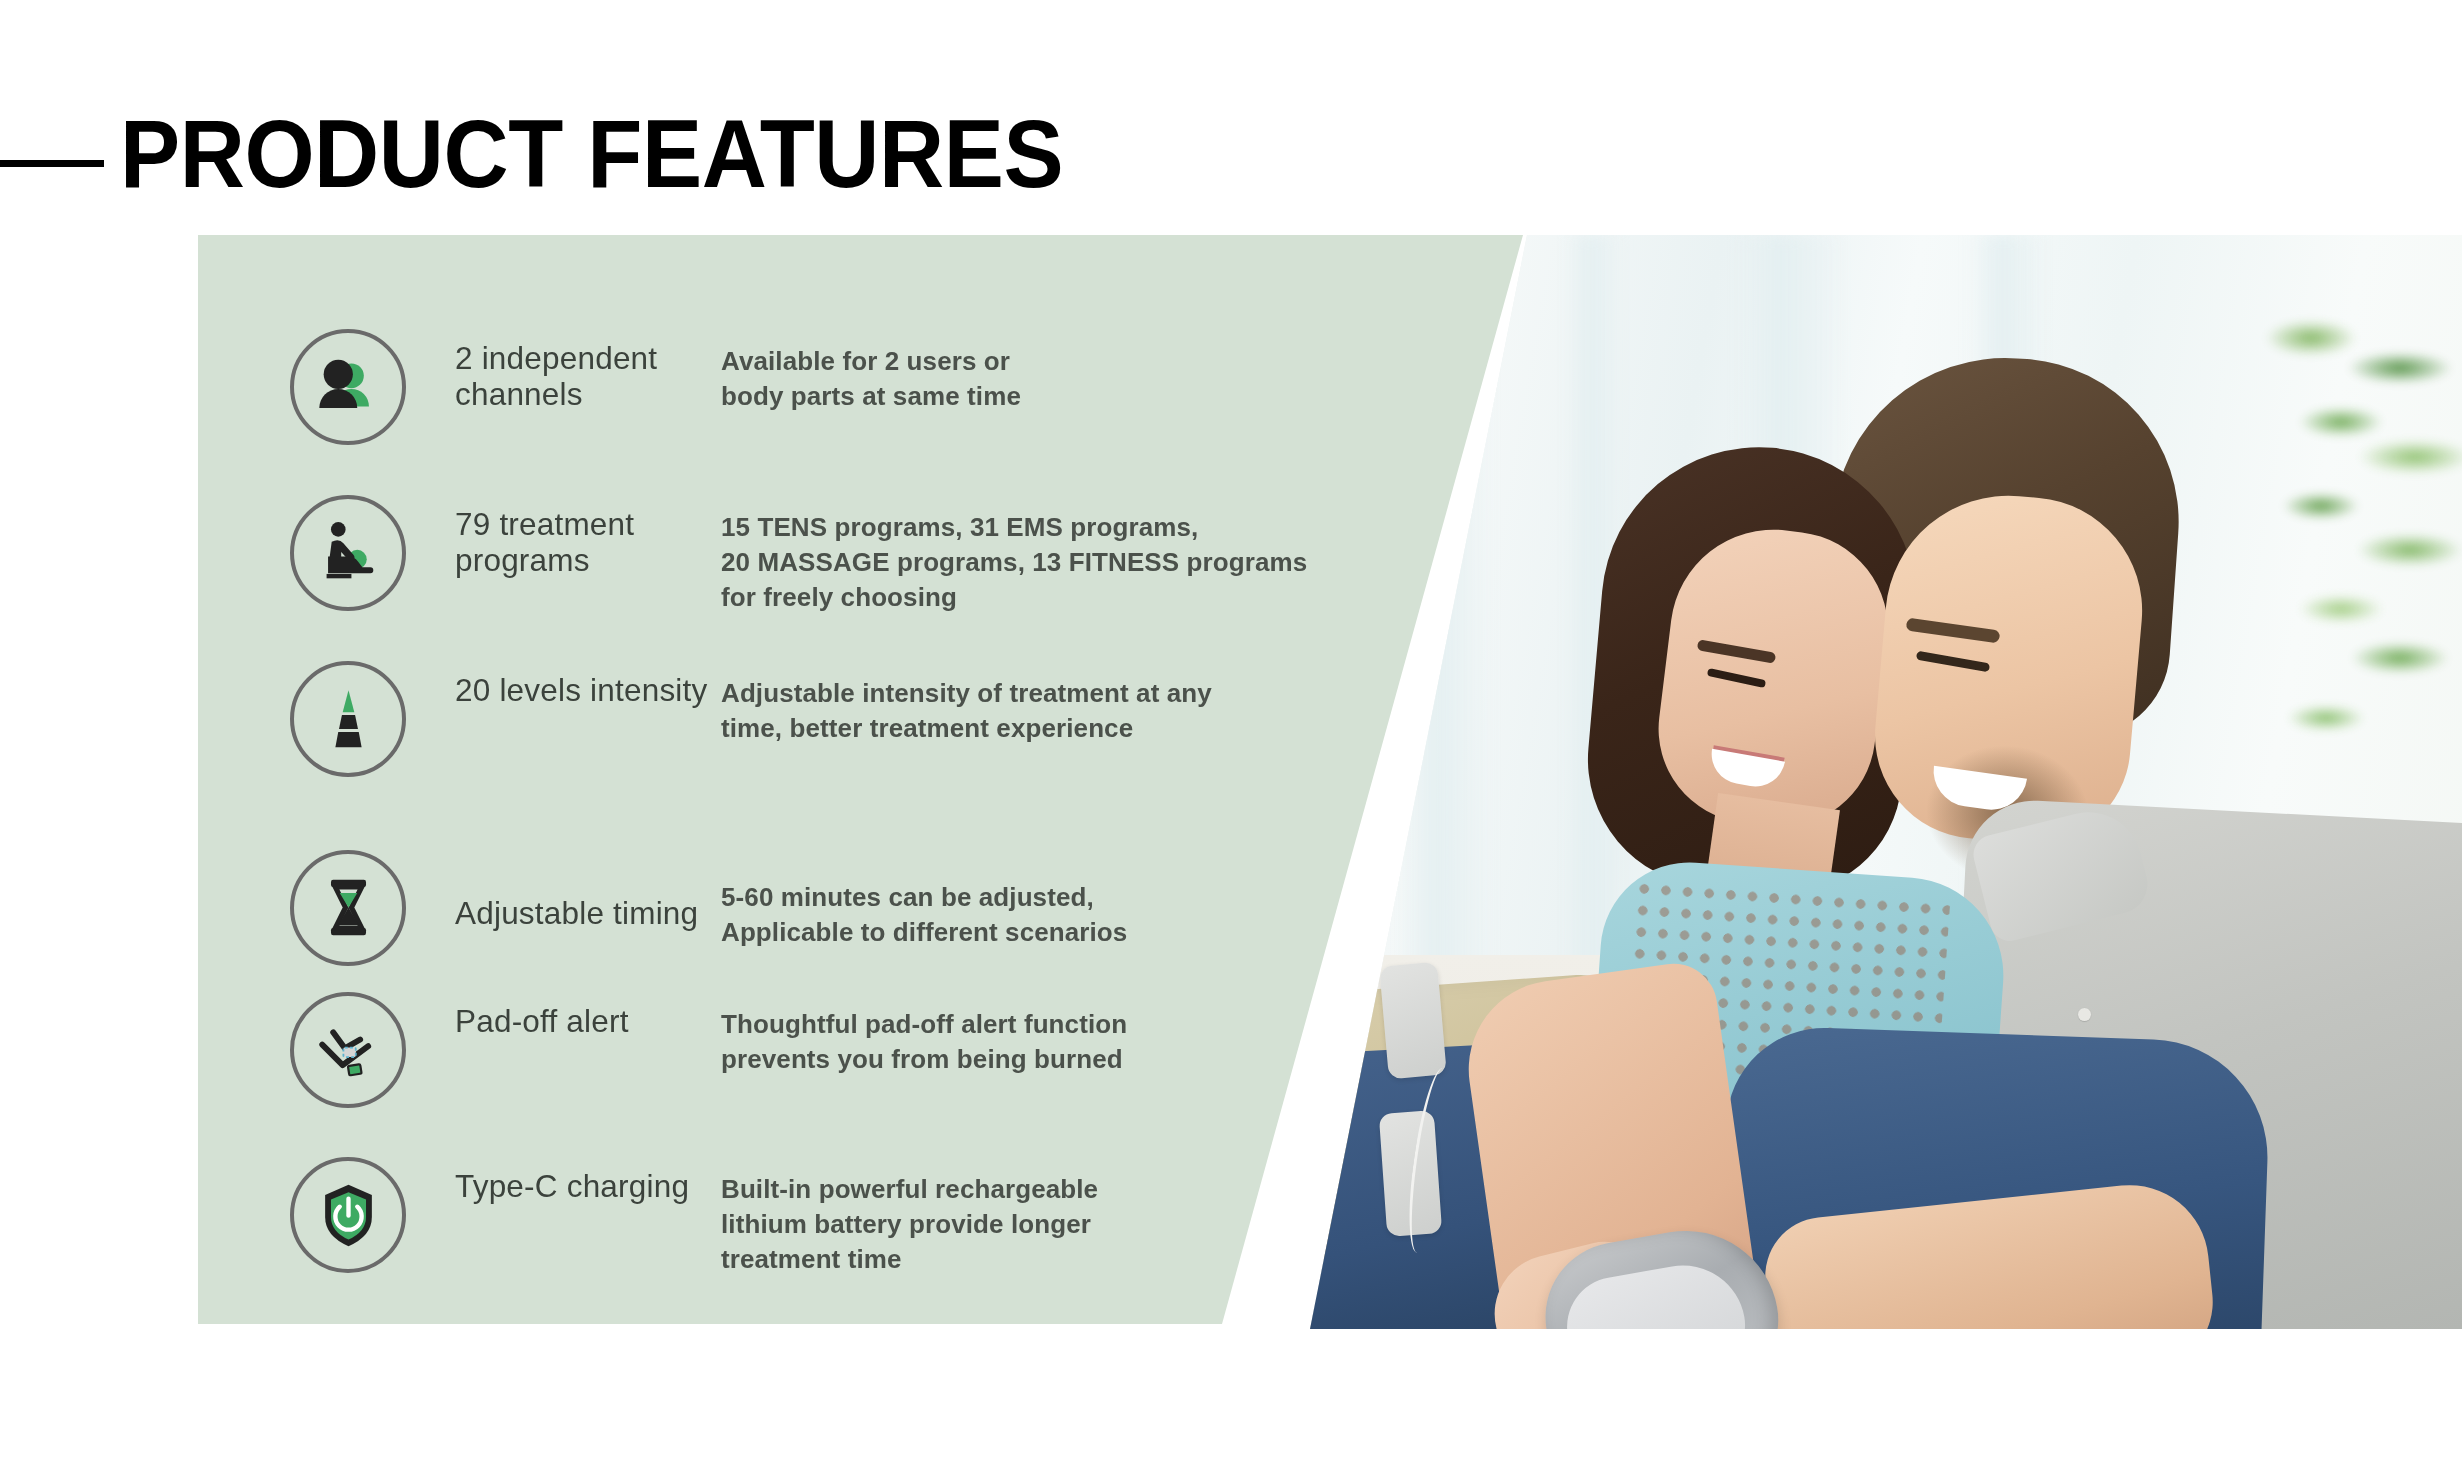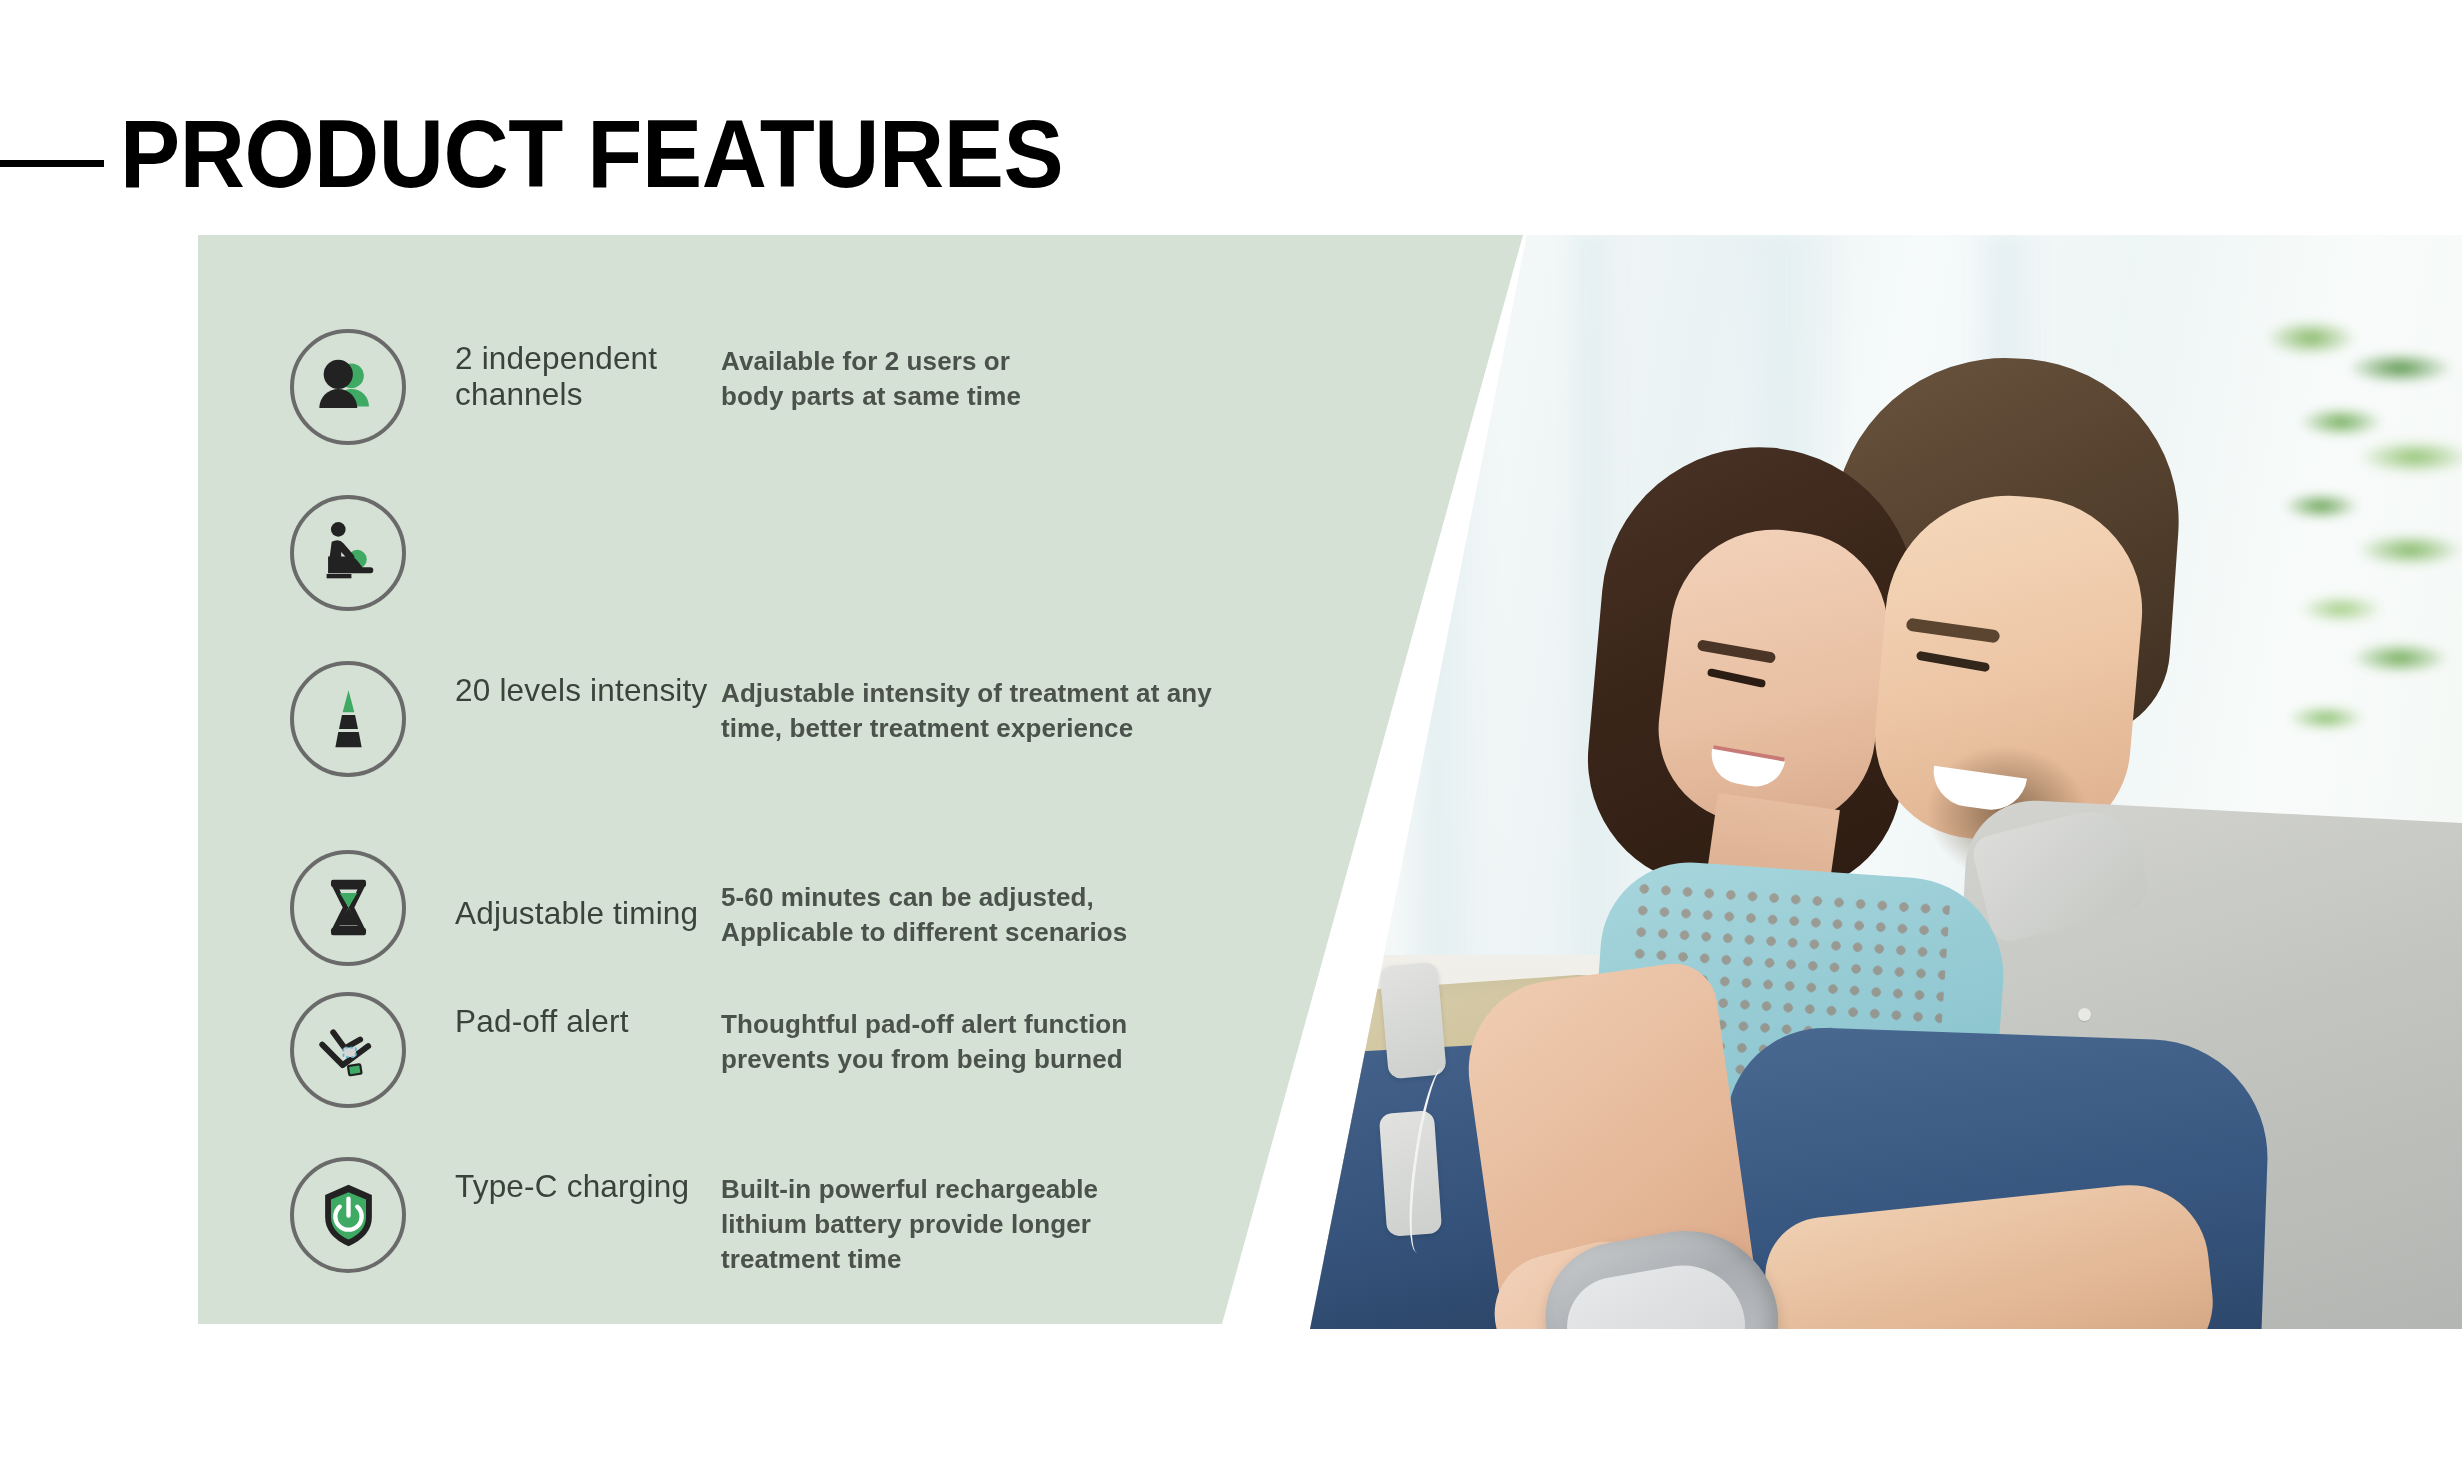--- a/index.html
+++ b/index.html
@@ -295,20 +295,25 @@
     <div class="feature-row" id="row1">
       <div class="icon-wrap">
         <svg class="icon-svg" viewBox="0 0 100 100">
           <circle cx="62" cy="58" r="13" fill="#3eaa63"></circle>
           <circle cx="36" cy="17" r="10" fill="#222"></circle>
           <path d="M27 34 q10 -5 16 2 l14 16 q3 4 -1 7 q-4 3 -7 -1 l-9 -10 l0 8 l-16 0 z" fill="#222"></path>
           <path d="M22 54 l28 0 q8 0 13 7 l6 8 l11 0 q4 0 4 4 q0 4 -4 4 l-58 0 z" fill="#222"></path>
           <rect x="20" y="78" width="34" height="6" fill="#222"></rect>
         </svg>
       </div>
+      <div class="feat-title">79 treatment
+programs</div>
+      <div class="feat-desc">15 TENS programs, 31 EMS programs,
+20 MASSAGE programs, 13 FITNESS programs
+for freely choosing</div>
     </div>
 
     <div class="feature-row" id="row2">
       <div class="icon-wrap">
         <svg class="icon-svg" viewBox="0 0 100 100">
           <path d="M50 10 L58 40 L42 40 Z" fill="#3eaa63"></path>
           <path d="M41 44 L59 44 L63 63 L37 63 Z" fill="#222"></path>
           <path d="M36 67 L64 67 L68 88 L32 88 Z" fill="#222"></path>
         </svg>
       </div>

